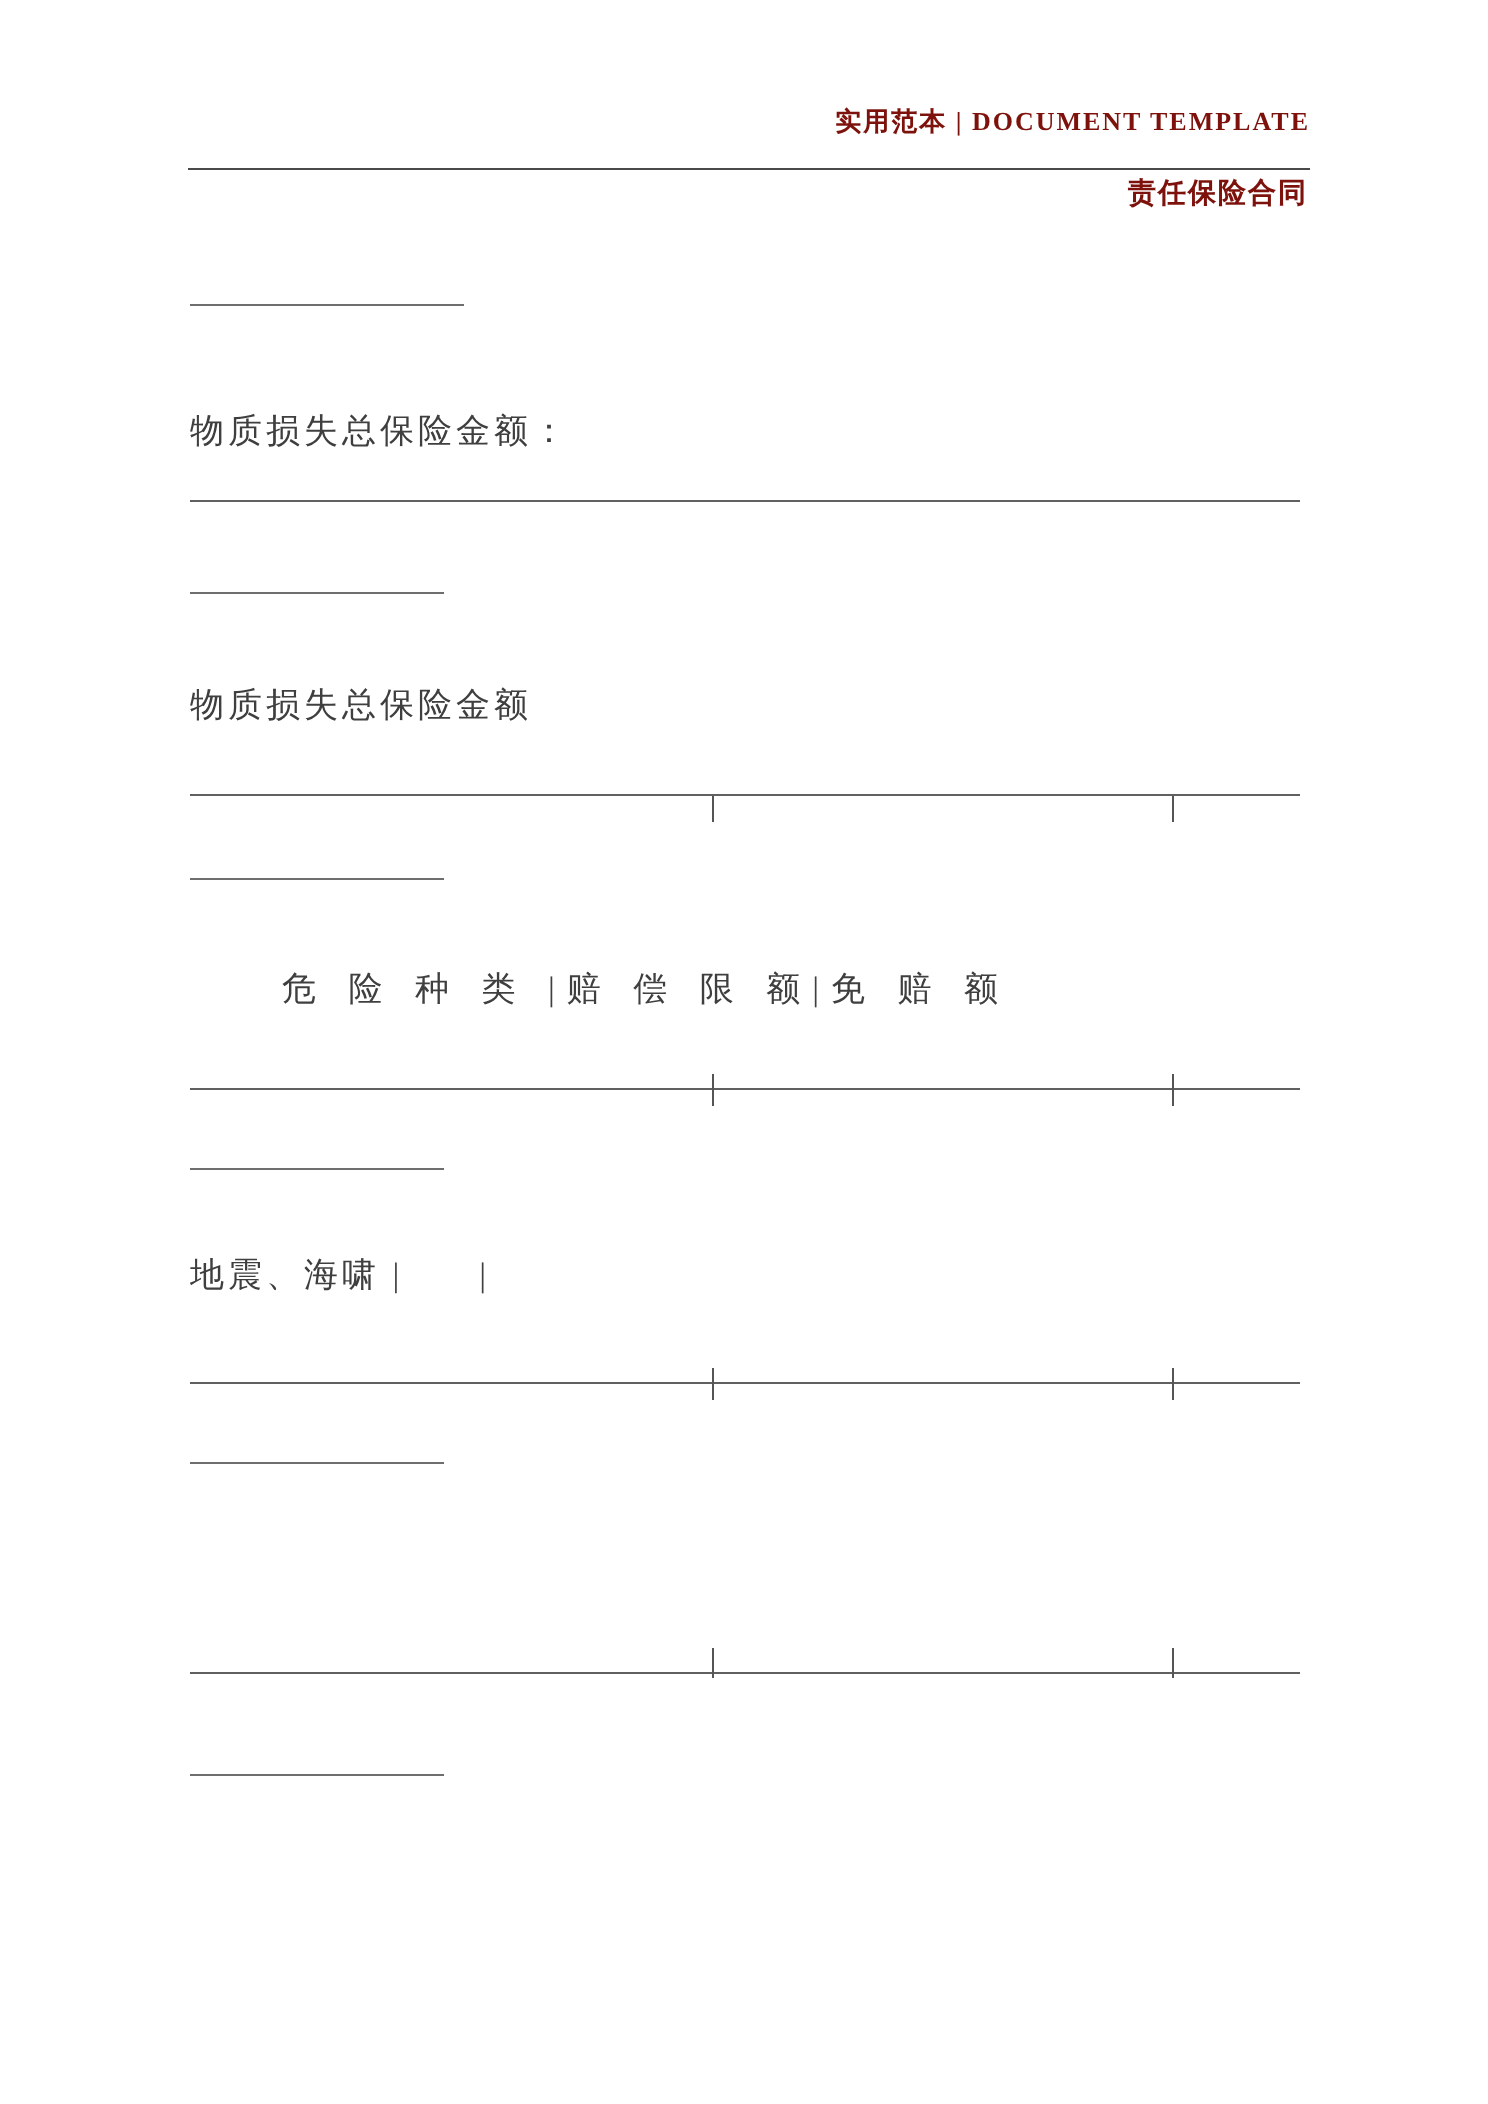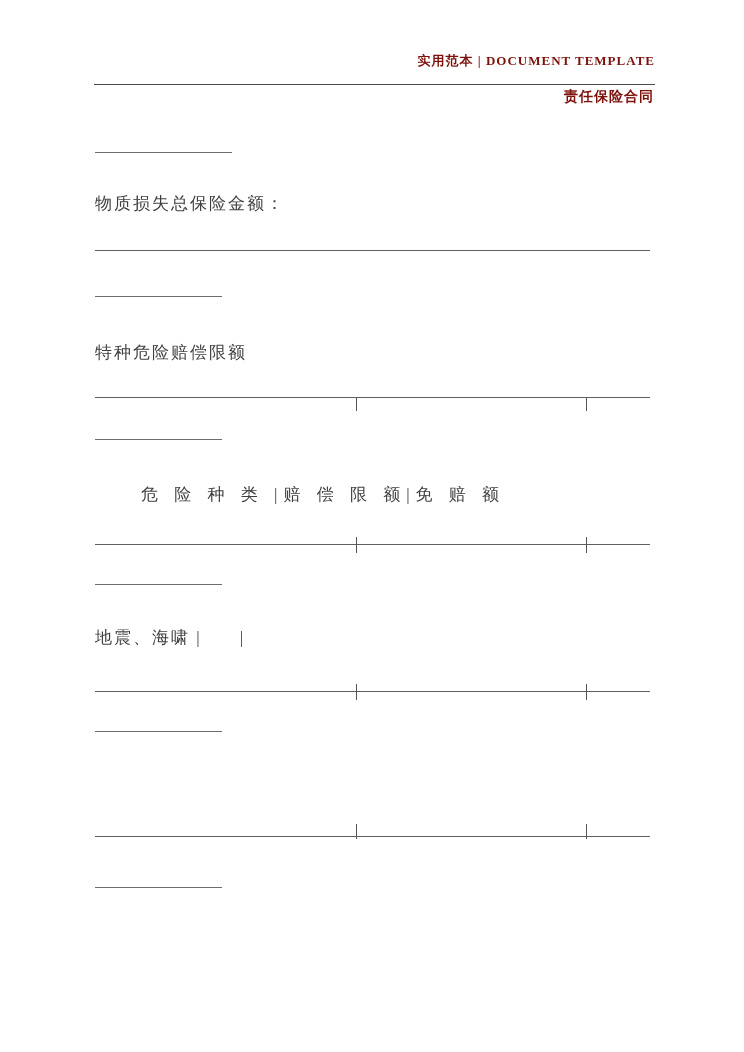--- a/index.html
+++ b/index.html
@@ -66,27 +66,27 @@
 <body>
 
 <div class="page">
 
   <div class="brand">实用范本 | DOCUMENT TEMPLATE</div>
   <div class="header-rule"></div>
   <div class="doc-title">责任保险合同</div>
 
   <div class="blank" style="top:152px"></div>
 
-  <div class="t" style="top:192px">物质损失总保险金额：</div>
+  <div class="t" style="top:204px">物质损失总保险金额：</div>
 
   <div class="hline" style="top:250px"></div>
 
   <div class="blank" style="top:296px;width:127px"></div>
 
-  <div class="t" style="top:341px">特种危险赔偿限额</div>
+  <div class="t" style="top:341px">物质损失总保险金额</div>
 
   <div class="hline ticks-below" style="top:397px">
     <span class="tick t1"></span>
     <span class="tick t2"></span>
   </div>
 
   <div class="blank" style="top:439px;width:127px"></div>
 
   <div class="t table-head" style="top:483px">危 险 种 类 |赔 偿 限 额|免 赔 额</div>
 

